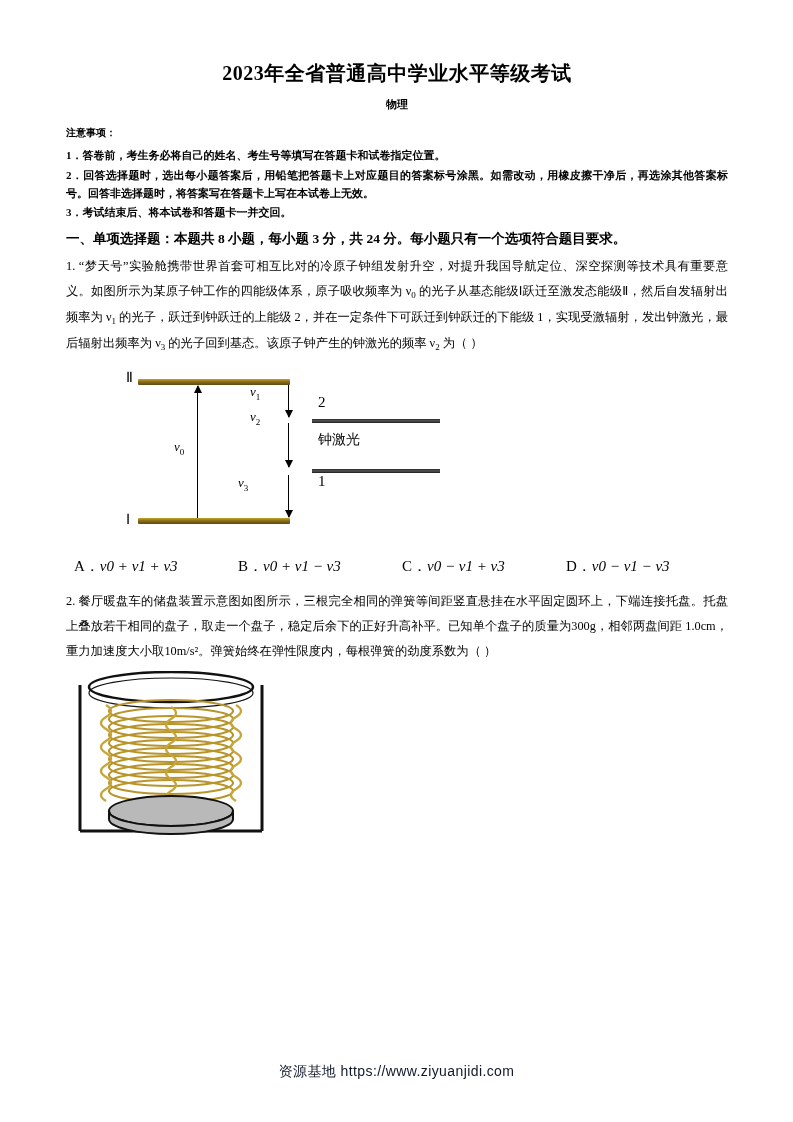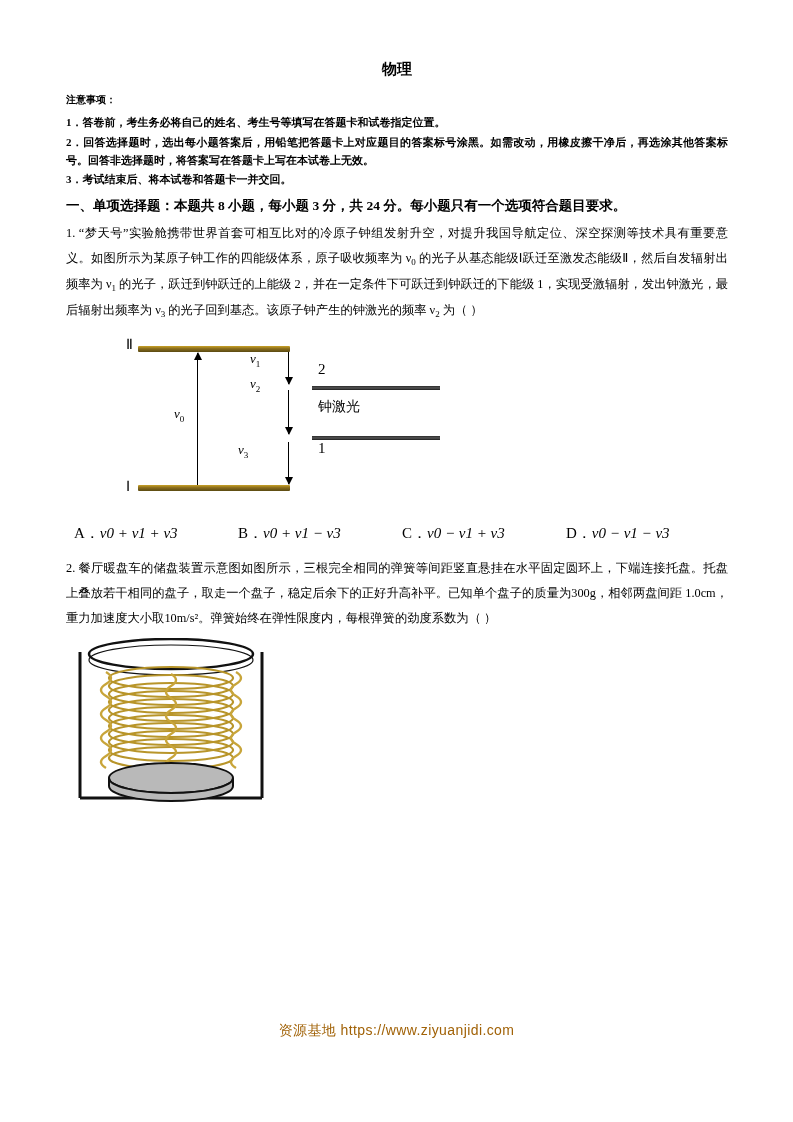--- a/index.html
+++ b/index.html
@@ -29,21 +29,21 @@
   }
   .doc-title {
     text-align: center;
     font-size: 20px;
     font-weight: bold;
     letter-spacing: 0.5px;
     margin-bottom: 10px;
   }
   .doc-subtitle {
     text-align: center;
-    font-size: 15px;
+    font-size: 11px;
     font-weight: bold;
     margin-bottom: 14px;
   }
   .notice-head {
     font-size: 10px;
     font-weight: bold;
     margin-bottom: 7px;
   }
   .notice-item {
     font-size: 11px;
@@ -155,35 +155,36 @@
     position: relative;
     width: 662px;
     height: 185px;
     margin-top: 6px;
   }
 
   
   .footer {
     position: absolute;
     left: 0;
-    top: 1022px;
+    top: 1063px;
     width: 793px;
     text-align: center;
     font-size: 14px;
-    color: #a16207;
+    color: #0f172a;
     font-family: "Liberation Sans", sans-serif;
     letter-spacing: 0.4px;
   }
 </style>
 </head>
 <body>
 
 <div class="page">
   <div class="content">
 
+    <div class="doc-title">2023年全省普通高中学业水平等级考试</div>
     <div class="doc-subtitle">物理</div>
 
     <div class="notice-head">注意事项：</div>
     <div class="notice-item">1．答卷前，考生务必将自己的姓名、考生号等填写在答题卡和试卷指定位置。</div>
     <div class="notice-item">2．回答选择题时，选出每小题答案后，用铅笔把答题卡上对应题目的答案标号涂黑。如需改动，用橡皮擦干净后，再选涂其他答案标号。回答非选择题时，将答案写在答题卡上写在本试卷上无效。</div>
     <div class="notice-item">3．考试结束后、将本试卷和答题卡一并交回。</div>
 
     <div class="section-head">一、单项选择题：本题共 8 小题，每小题 3 分，共 24 分。每小题只有一个选项符合题目要求。</div>
 
     <div class="q-body">

